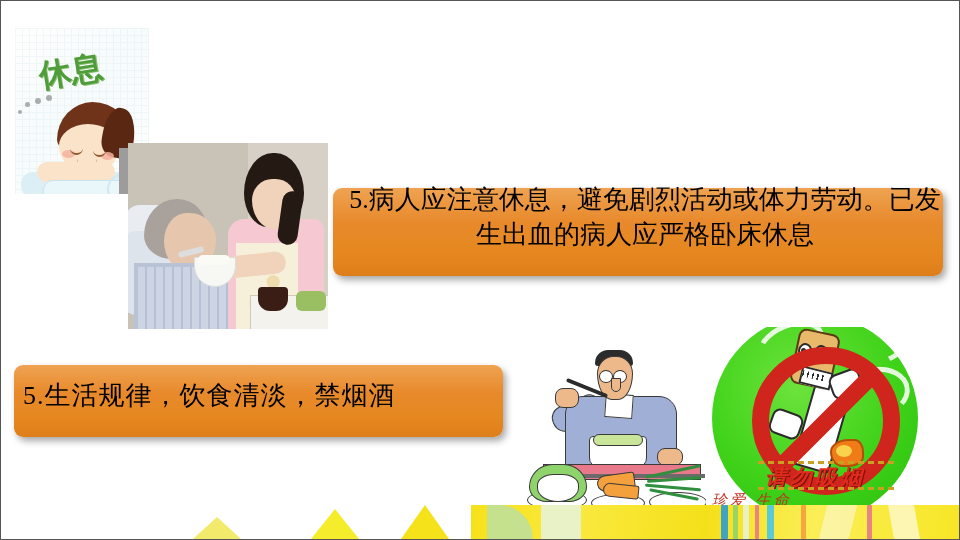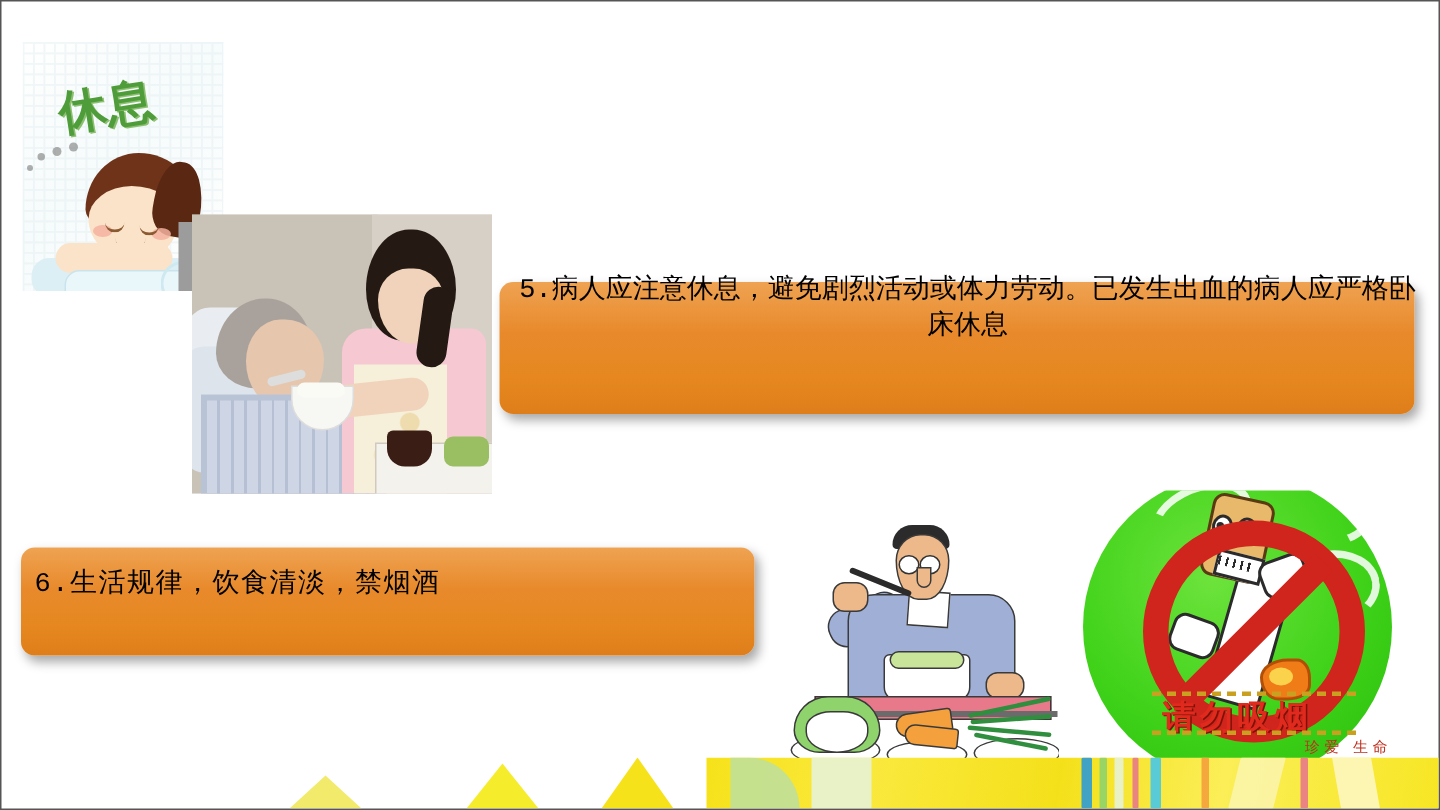--- a/index.html
+++ b/index.html
@@ -15,22 +15,22 @@
     display:flex;align-items:center;justify-content:center;}
   #title-text{color:#F21212;font-size:33px;letter-spacing:1px;white-space:nowrap;
     font-family:"DejaVu Serif","Liberation Serif",serif;font-weight:400;line-height:1;}
 
   
   .orange-box{position:absolute;border-radius:9px;
     background:linear-gradient(180deg,#EFA352 0%,#E88A2C 38%,#E6881F 72%,#DE7E1B 100%);
     box-shadow:3px 4px 7px rgba(0,0,0,.35);}
   #box5{left:332px;top:187px;width:610px;height:88px;}
   #box6{left:13px;top:364px;width:489px;height:72px;}
-  .box-text{position:absolute;color:#000;font-size:18px;line-height:1.33;
-    font-family:Liberation Mono, monospace;}
+  .box-text{position:absolute;color:#000;font-size:26px;line-height:1.33;
+    font-family:Liberation Serif, serif;}
   #text5{left:340px;top:182px;width:608px;text-align:center;}
   #text6{left:22px;top:378px;width:470px;text-align:left;letter-spacing:1px;}
 
   
   #rest-clip{position:absolute;left:14px;top:27px;width:134px;height:166px;overflow:hidden;
     background:linear-gradient(135deg,#ffffff 0%,#f6fbfb 45%,#ffffff 100%);}
   #rest-grid{position:absolute;inset:0;opacity:.45;
     background-image:linear-gradient(to right,#e3eef0 1px,transparent 1px),
                      linear-gradient(to bottom,#e3eef0 1px,transparent 1px);
     background-size:7px 7px;}
@@ -152,23 +152,23 @@
   #carrot1{position:absolute;left:84px;top:130px;width:36px;height:14px;background:#F4A03C;
     border:1.5px solid #3a3a3a;border-radius:9px 3px 3px 9px;transform:rotate(-8deg);}
   #carrot2{position:absolute;left:90px;top:140px;width:34px;height:12px;background:#F4A03C;
     border:1.5px solid #3a3a3a;border-radius:8px 3px 3px 8px;transform:rotate(6deg);}
   #scallion{position:absolute;left:132px;top:122px;width:60px;height:36px;}
   .sc-line{position:absolute;height:3px;background:#2F8F3E;border-radius:2px;}
 
   
   #nosmoke{position:absolute;left:705px;top:326px;width:240px;height:199px;background:#ffffff;
     overflow:hidden;}
-  #ns-circle{position:absolute;left:16px;top:-12px;width:206px;height:206px;
+  #ns-circle{position:absolute;left:6px;top:-12px;width:206px;height:206px;
     background:radial-gradient(circle at 42% 34%,#6DE33C 0%,#3FD219 55%,#28BD0C 100%);
-    border-radius:50%;}
+    border-radius:50%;font-style:italic;}
   .smoke{position:absolute;border:5px solid rgba(255,255,255,.85);border-radius:50%;
     border-bottom-color:transparent;border-left-color:transparent;}
   #sm1{left:44px;top:8px;width:60px;height:34px;transform:rotate(-22deg);}
   #sm2{left:120px;top:2px;width:62px;height:34px;transform:rotate(18deg);}
   #sm3{left:132px;top:52px;width:56px;height:40px;transform:rotate(-8deg);}
   #cig-body{position:absolute;left:92px;top:62px;width:34px;height:90px;background:#ffffff;
     border:2px solid #2b2b2b;border-radius:4px;transform:rotate(16deg);}
   #cig-head{position:absolute;left:82px;top:16px;width:38px;height:52px;background:#E8B96A;
     border:2px solid #5a3a12;border-radius:8px;transform:rotate(12deg);}
   .cig-eye{position:absolute;width:10px;height:12px;background:#ffffff;border:2px solid #2b2b2b;
@@ -189,22 +189,22 @@
     border-radius:50%;}
   #ban-ring{position:absolute;left:40px;top:32px;width:148px;height:148px;
     border:17px solid #D0251C;border-radius:50%;box-sizing:border-box;}
   #ban-slash{position:absolute;left:48px;top:98px;width:132px;height:17px;background:#D0251C;
     transform:rotate(-45deg);transform-origin:center;border-radius:2px;}
   #ns-text{position:absolute;left:0;right:0;top:148px;text-align:center;color:#E02A1E;
     font-size:22px;font-weight:700;font-family:"DejaVu Serif","Liberation Serif",serif;
     letter-spacing:3px;text-shadow:1px 1px 0 #7a1208;}
   .ns-dash{position:absolute;left:46px;width:140px;height:3px;
     background:repeating-linear-gradient(90deg,#C9A020 0 6px,transparent 6px 10px);}
-  #ns-sub{position:absolute;left:0;right:0;top:176px;text-align:right;color:#C0301F;
-    font-size:10px;letter-spacing:3px;font-family:"DejaVu Serif","Liberation Serif",serif;}
+  #ns-sub{position:absolute;left:0;right:0;top:176px;text-align:left;color:#C0301F;
+    font-size:15px;letter-spacing:3px;font-family:"DejaVu Serif","Liberation Serif",serif;}
   #ns-foot{position:absolute;left:4px;right:4px;bottom:2px;height:10px;}
   .ns-tiny{position:absolute;font-size:4px;color:#9aa;letter-spacing:.4px;
     font-family:"Liberation Sans",sans-serif;}
 
   
   #band{position:absolute;left:0;bottom:0;width:960px;height:34px;overflow:hidden;}
   .tri{position:absolute;bottom:0;width:0;height:0;border-left:24px solid transparent;
     border-right:24px solid transparent;}
   #band-right{position:absolute;left:470px;bottom:0;width:490px;height:34px;
     background:linear-gradient(100deg,#F6E21A 0%,#FAE93E 22%,#F4E01A 48%,#FBEE57 70%,#F7E624 100%);}
@@ -259,21 +259,21 @@
     <div id="n-tray"></div>
     <div id="n-cup"></div>
     <div id="n-green"></div>
   </div>
 
 
   <div id="box5" class="orange-box"></div>
   <div id="text5" class="box-text">5.病人应注意休息，避免剧烈活动或体力劳动。已发生出血的病人应严格卧床休息</div>
 
   <div id="box6" class="orange-box"></div>
-  <div id="text6" class="box-text">6.生活规律，饮食清淡，禁烟酒</div>
+  <div id="text6" class="box-text">5.生活规律，饮食清淡，禁烟酒</div>
 
   <div id="veg">
     <div id="v-armL"></div>
     <div id="v-body"></div>
     <div id="v-collar"></div>
     <div id="v-hair"></div>
     <div id="v-head"></div>
     <div id="v-glass1"></div>
     <div id="v-glass2"></div>
     <div id="v-nose"></div>

